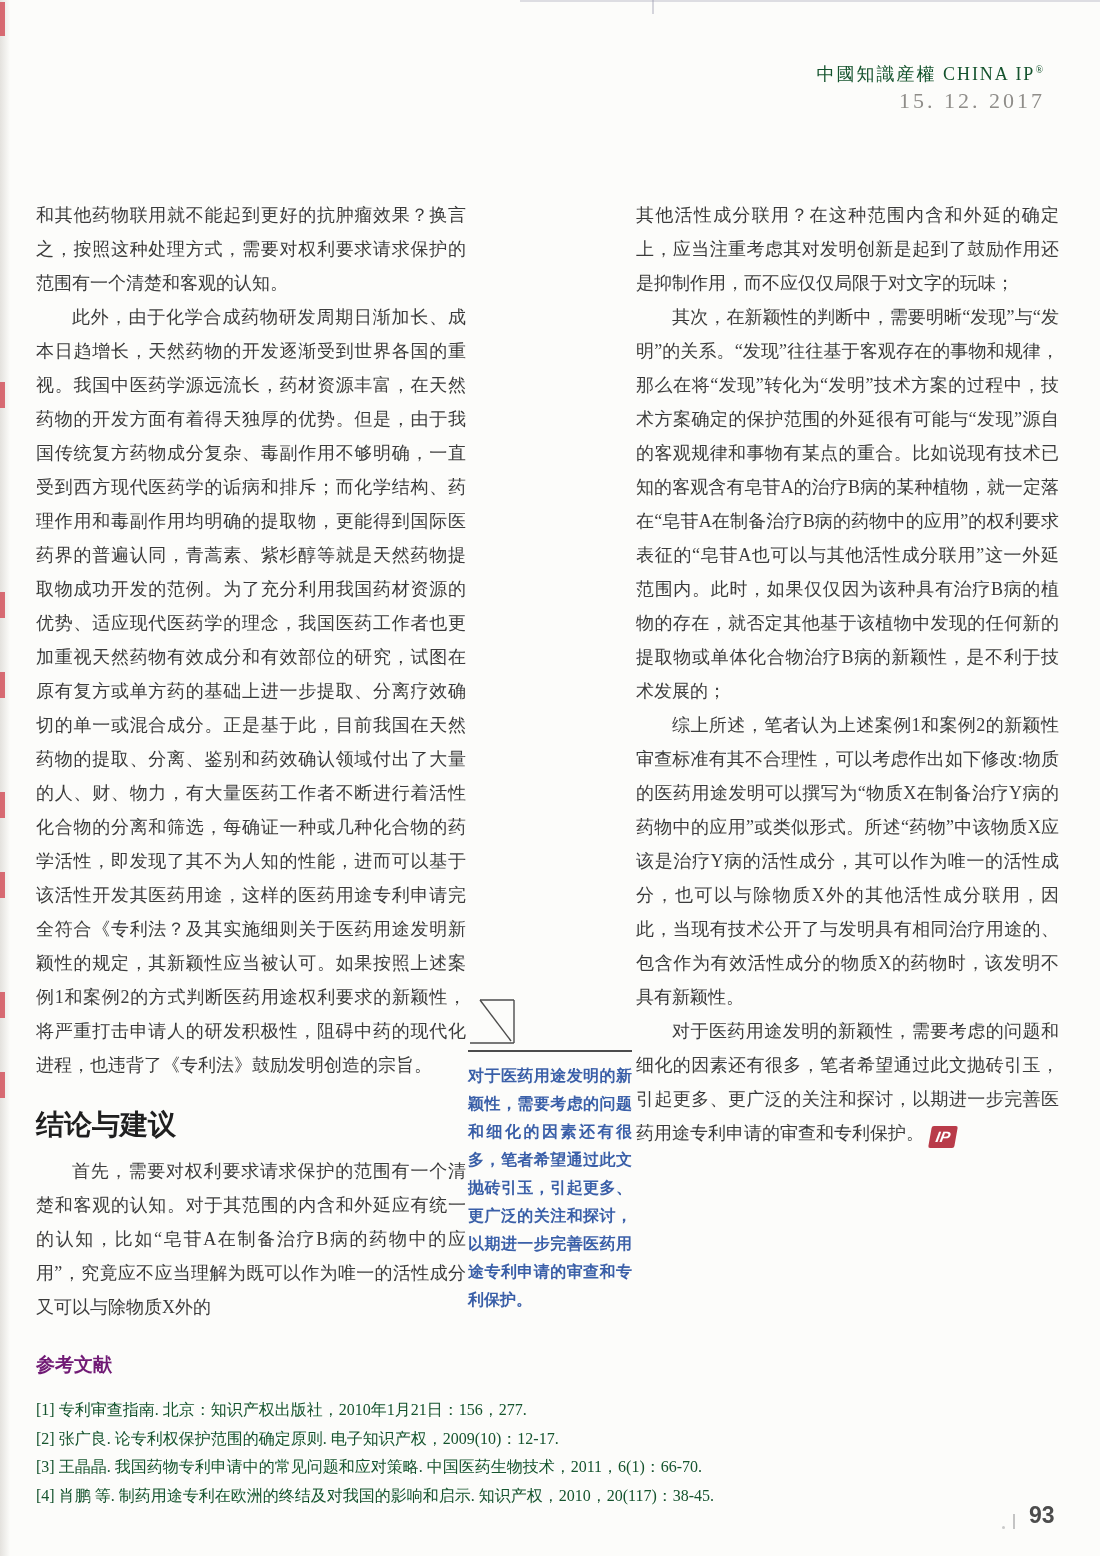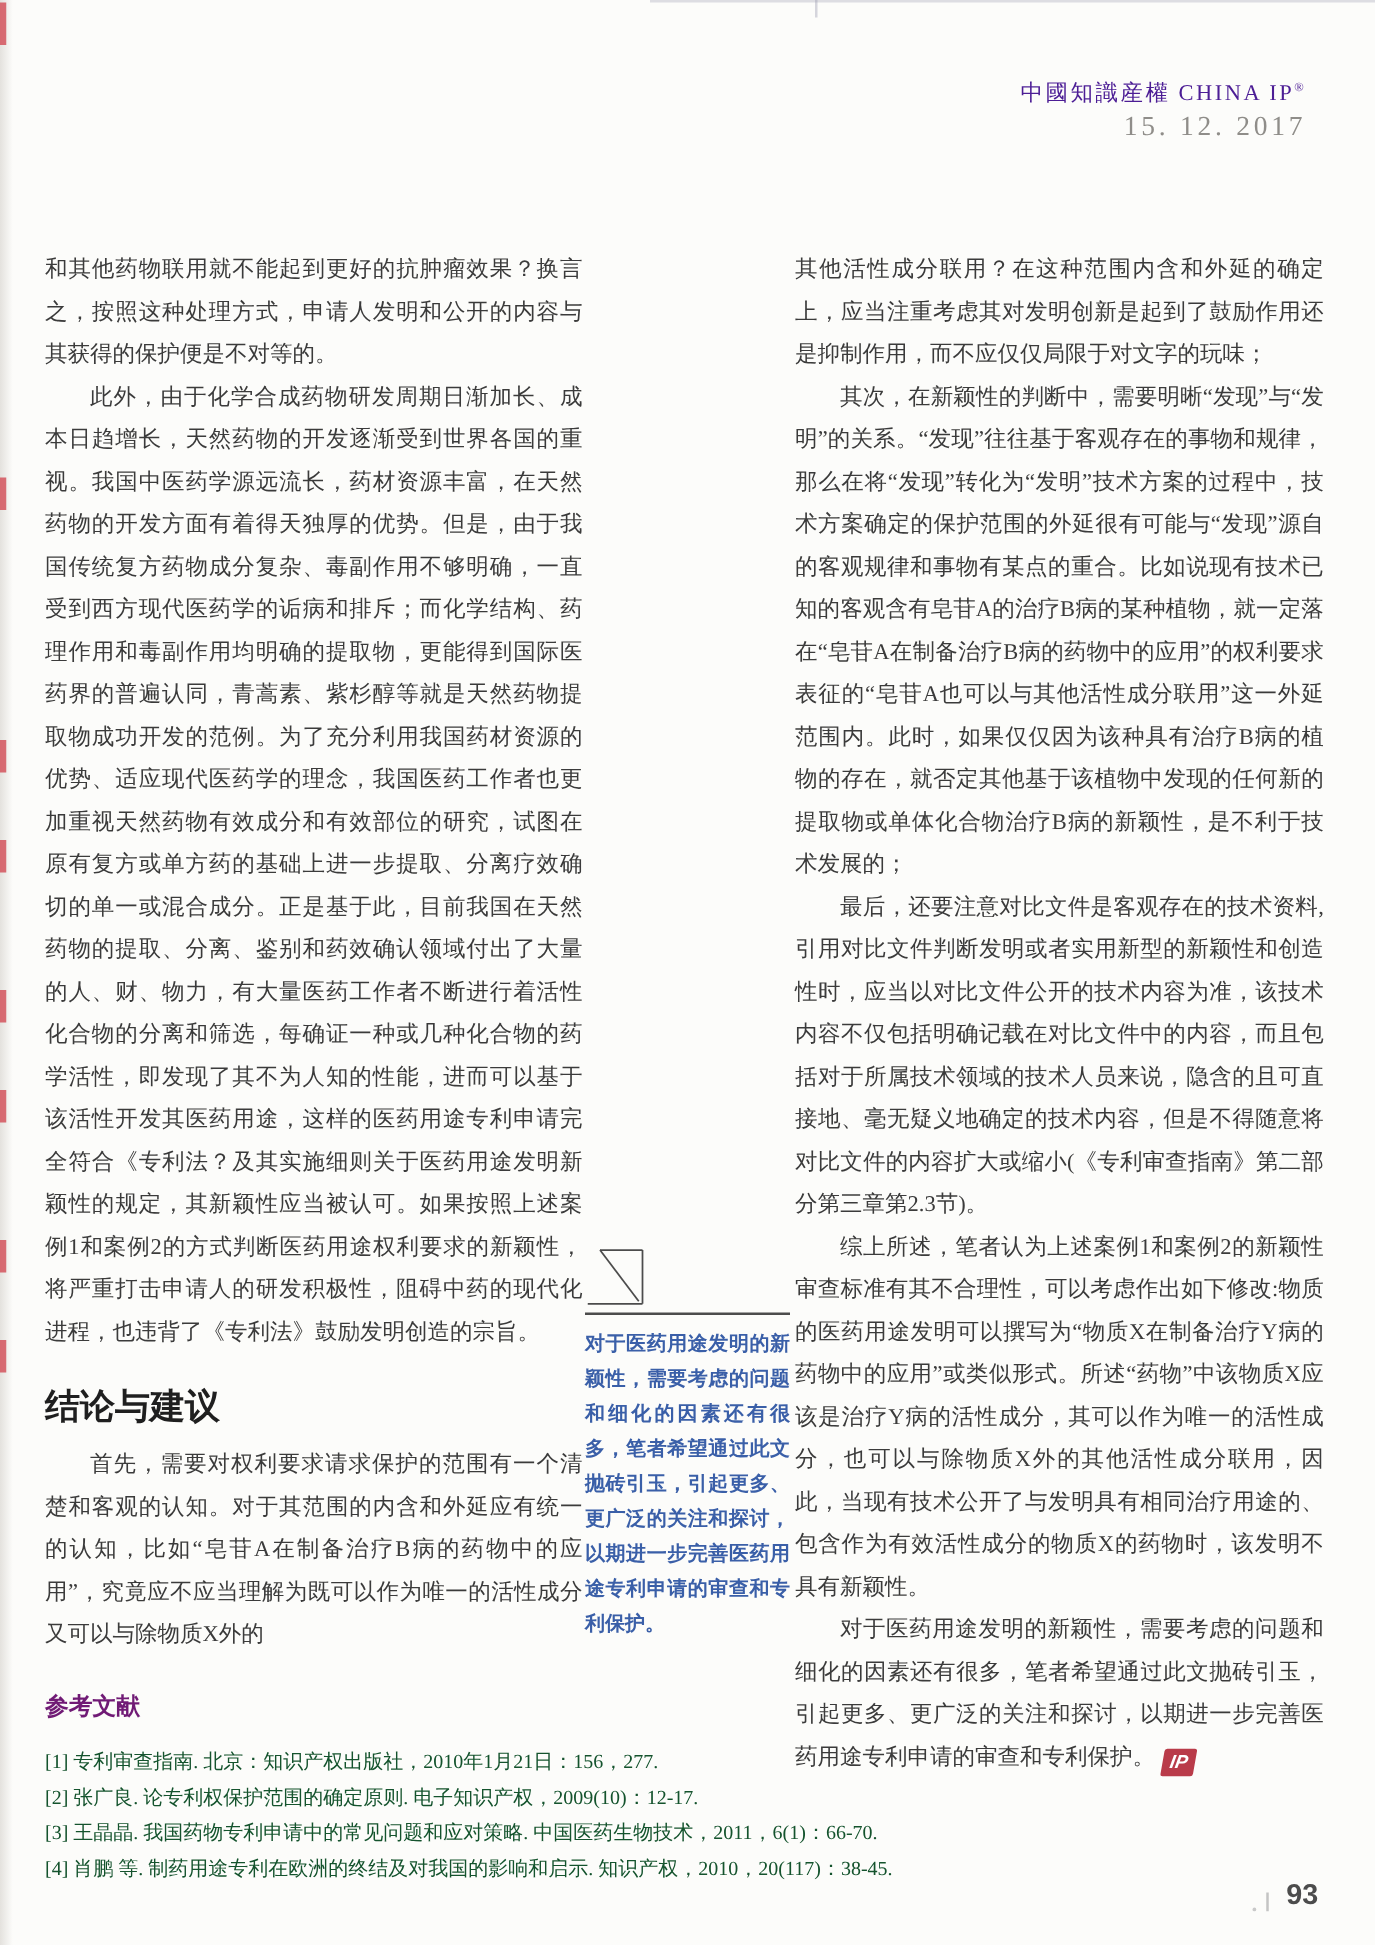--- a/index.html
+++ b/index.html
@@ -9,21 +9,21 @@
     font-family:"Liberation Serif","DejaVu Serif",serif; color:#3a3a3a;
   }
   
   .scan-edge { position:absolute; left:0; top:0; width:12px; height:100%;
     background:linear-gradient(90deg, rgba(158,150,140,.26), rgba(158,150,140,0) 85%); }
   .scan-top { position:absolute; left:520px; top:0; width:580px; height:2px; background:rgba(185,185,198,.45); }
   .scan-tick { position:absolute; left:652px; top:0; width:2px; height:14px; background:rgba(150,150,172,.38); }
   .red-mark { position:absolute; left:0; width:5px; height:26px; background:#d4535d; opacity:.85; }
 
   
-  .brand { position:absolute; right:55px; top:62px; font-size:18px; letter-spacing:2px; color:#4c1d95; white-space:nowrap; }
+  .brand { position:absolute; right:55px; top:62px; font-size:18px; letter-spacing:2px; color:#14532d; white-space:nowrap; }
   .brand sup { font-size:10px; }
   .issue-date { position:absolute; right:55px; top:88px; font-size:22px; letter-spacing:3px; color:#8f8d89;text-align:right; }
 
   
   .col { position:absolute; top:198px; }
   .col-left  { left:36px;  width:430px; }
   .col-right { left:636px; width:423px; }
   .col p { margin:0; font-size:18px; line-height:34px; text-align:justify; text-indent:2em; color:#3b3b3b; }
   .col p.noindent { text-indent:0; }
   h2.section-heading {
@@ -74,39 +74,38 @@
   <div class="red-mark" style="top:672px;"></div>
   <div class="red-mark" style="top:792px;"></div>
   <div class="red-mark" style="top:872px;"></div>
   <div class="red-mark" style="top:992px;"></div>
   <div class="red-mark" style="top:1072px;"></div>
 
   <div class="brand"><span>中國知識産權 CHINA IP</span><sup>®</sup></div>
   <div class="issue-date">15. 12. 2017</div>
 
   <section class="col col-left">
-    <p class="noindent">和其他药物联用就不能起到更好的抗肿瘤效果？换言之，按照这种处理方式，申请人发明和公开的内容与其获得的保护便是不对等的。</p>
+    <p class="noindent">和其他药物联用就不能起到更好的抗肿瘤效果？换言之，按照这种处理方式，需要对权利要求请求保护的范围有一个清楚和客观的认知。</p>
     <p>此外，由于化学合成药物研发周期日渐加长、成本日趋增长，天然药物的开发逐渐受到世界各国的重视。我国中医药学源远流长，药材资源丰富，在天然药物的开发方面有着得天独厚的优势。但是，由于我国传统复方药物成分复杂、毒副作用不够明确，一直受到西方现代医药学的诟病和排斥；而化学结构、药理作用和毒副作用均明确的提取物，更能得到国际医药界的普遍认同，青蒿素、紫杉醇等就是天然药物提取物成功开发的范例。为了充分利用我国药材资源的优势、适应现代医药学的理念，我国医药工作者也更加重视天然药物有效成分和有效部位的研究，试图在原有复方或单方药的基础上进一步提取、分离疗效确切的单一或混合成分。正是基于此，目前我国在天然药物的提取、分离、鉴别和药效确认领域付出了大量的人、财、物力，有大量医药工作者不断进行着活性化合物的分离和筛选，每确证一种或几种化合物的药学活性，即发现了其不为人知的性能，进而可以基于该活性开发其医药用途，这样的医药用途专利申请完全符合《专利法？及其实施细则关于医药用途发明新颖性的规定，其新颖性应当被认可。如果按照上述案例1和案例2的方式判断医药用途权利要求的新颖性，将严重打击申请人的研发积极性，阻碍中药的现代化进程，也违背了《专利法》鼓励发明创造的宗旨。</p>
     <h2 class="section-heading">结论与建议</h2>
     <p>首先，需要对权利要求请求保护的范围有一个清楚和客观的认知。对于其范围的内含和外延应有统一的认知，比如“皂苷A在制备治疗B病的药物中的应用”，究竟应不应当理解为既可以作为唯一的活性成分又可以与除物质X外的</p>
   </section>
 
   <svg class="pq-graphic" width="46" height="48" viewBox="0 0 46 48">
     <line x1="10" y1="2" x2="44" y2="2" stroke="#4c4c4c" stroke-width="1.4"></line>
     <line x1="44" y1="2" x2="44" y2="45" stroke="#4c4c4c" stroke-width="1.4"></line>
     <line x1="0" y1="45" x2="44" y2="45" stroke="#4c4c4c" stroke-width="1.4"></line>
     <line x1="10" y1="2" x2="41" y2="43" stroke="#4c4c4c" stroke-width="1.4"></line>
   </svg>
   <div class="pq-rule"></div>
   <p class="pq-text">对于医药用途发明的新颖性，需要考虑的问题和细化的因素还有很多，笔者希望通过此文抛砖引玉，引起更多、更广泛的关注和探讨，以期进一步完善医药用途专利申请的审查和专利保护。</p>
 
   <section class="col col-right">
     <p class="noindent">其他活性成分联用？在这种范围内含和外延的确定上，应当注重考虑其对发明创新是起到了鼓励作用还是抑制作用，而不应仅仅局限于对文字的玩味；</p>
     <p>其次，在新颖性的判断中，需要明晰“发现”与“发明”的关系。“发现”往往基于客观存在的事物和规律，那么在将“发现”转化为“发明”技术方案的过程中，技术方案确定的保护范围的外延很有可能与“发现”源自的客观规律和事物有某点的重合。比如说现有技术已知的客观含有皂苷A的治疗B病的某种植物，就一定落在“皂苷A在制备治疗B病的药物中的应用”的权利要求表征的“皂苷A也可以与其他活性成分联用”这一外延范围内。此时，如果仅仅因为该种具有治疗B病的植物的存在，就否定其他基于该植物中发现的任何新的提取物或单体化合物治疗B病的新颖性，是不利于技术发展的；</p>
-    <p>最后，还要注意对比文件是客观存在的技术资料,引用对比文件判断发明或者实用新型的新颖性和创造性时，应当以对比文件公开的技术内容为准，该技术内容不仅包括明确记载在对比文件中的内容，而且包括对于所属技术领域的技术人员来说，隐含的且可直接地、毫无疑义地确定的技术内容，但是不得随意将对比文件的内容扩大或缩小(《专利审查指南》第二部分第三章第2.3节)。</p>
     <p>综上所述，笔者认为上述案例1和案例2的新颖性审查标准有其不合理性，可以考虑作出如下修改:物质的医药用途发明可以撰写为“物质X在制备治疗Y病的药物中的应用”或类似形式。所述“药物”中该物质X应该是治疗Y病的活性成分，其可以作为唯一的活性成分，也可以与除物质X外的其他活性成分联用，因此，当现有技术公开了与发明具有相同治疗用途的、包含作为有效活性成分的物质X的药物时，该发明不具有新颖性。</p>
     <p><span>对于医药用途发明的新颖性，需要考虑的问题和细化的因素还有很多，笔者希望通过此文抛砖引玉，引起更多、更广泛的关注和探讨，以期进一步完善医药用途专利申请的审查和专利保护。</span><span class="ip-seal">IP</span></p>
   </section>
 
   <section class="refs">
     <h3>参考文献</h3>
     <p>[1] 专利审查指南. 北京：知识产权出版社，2010年1月21日：156，277.</p>
     <p>[2] 张广良. 论专利权保护范围的确定原则. 电子知识产权，2009(10)：12-17.</p>
     <p>[3] 王晶晶. 我国药物专利申请中的常见问题和应对策略. 中国医药生物技术，2011，6(1)：66-70.</p>
     <p>[4] 肖鹏 等. 制药用途专利在欧洲的终结及对我国的影响和启示. 知识产权，2010，20(117)：38-45.</p>

